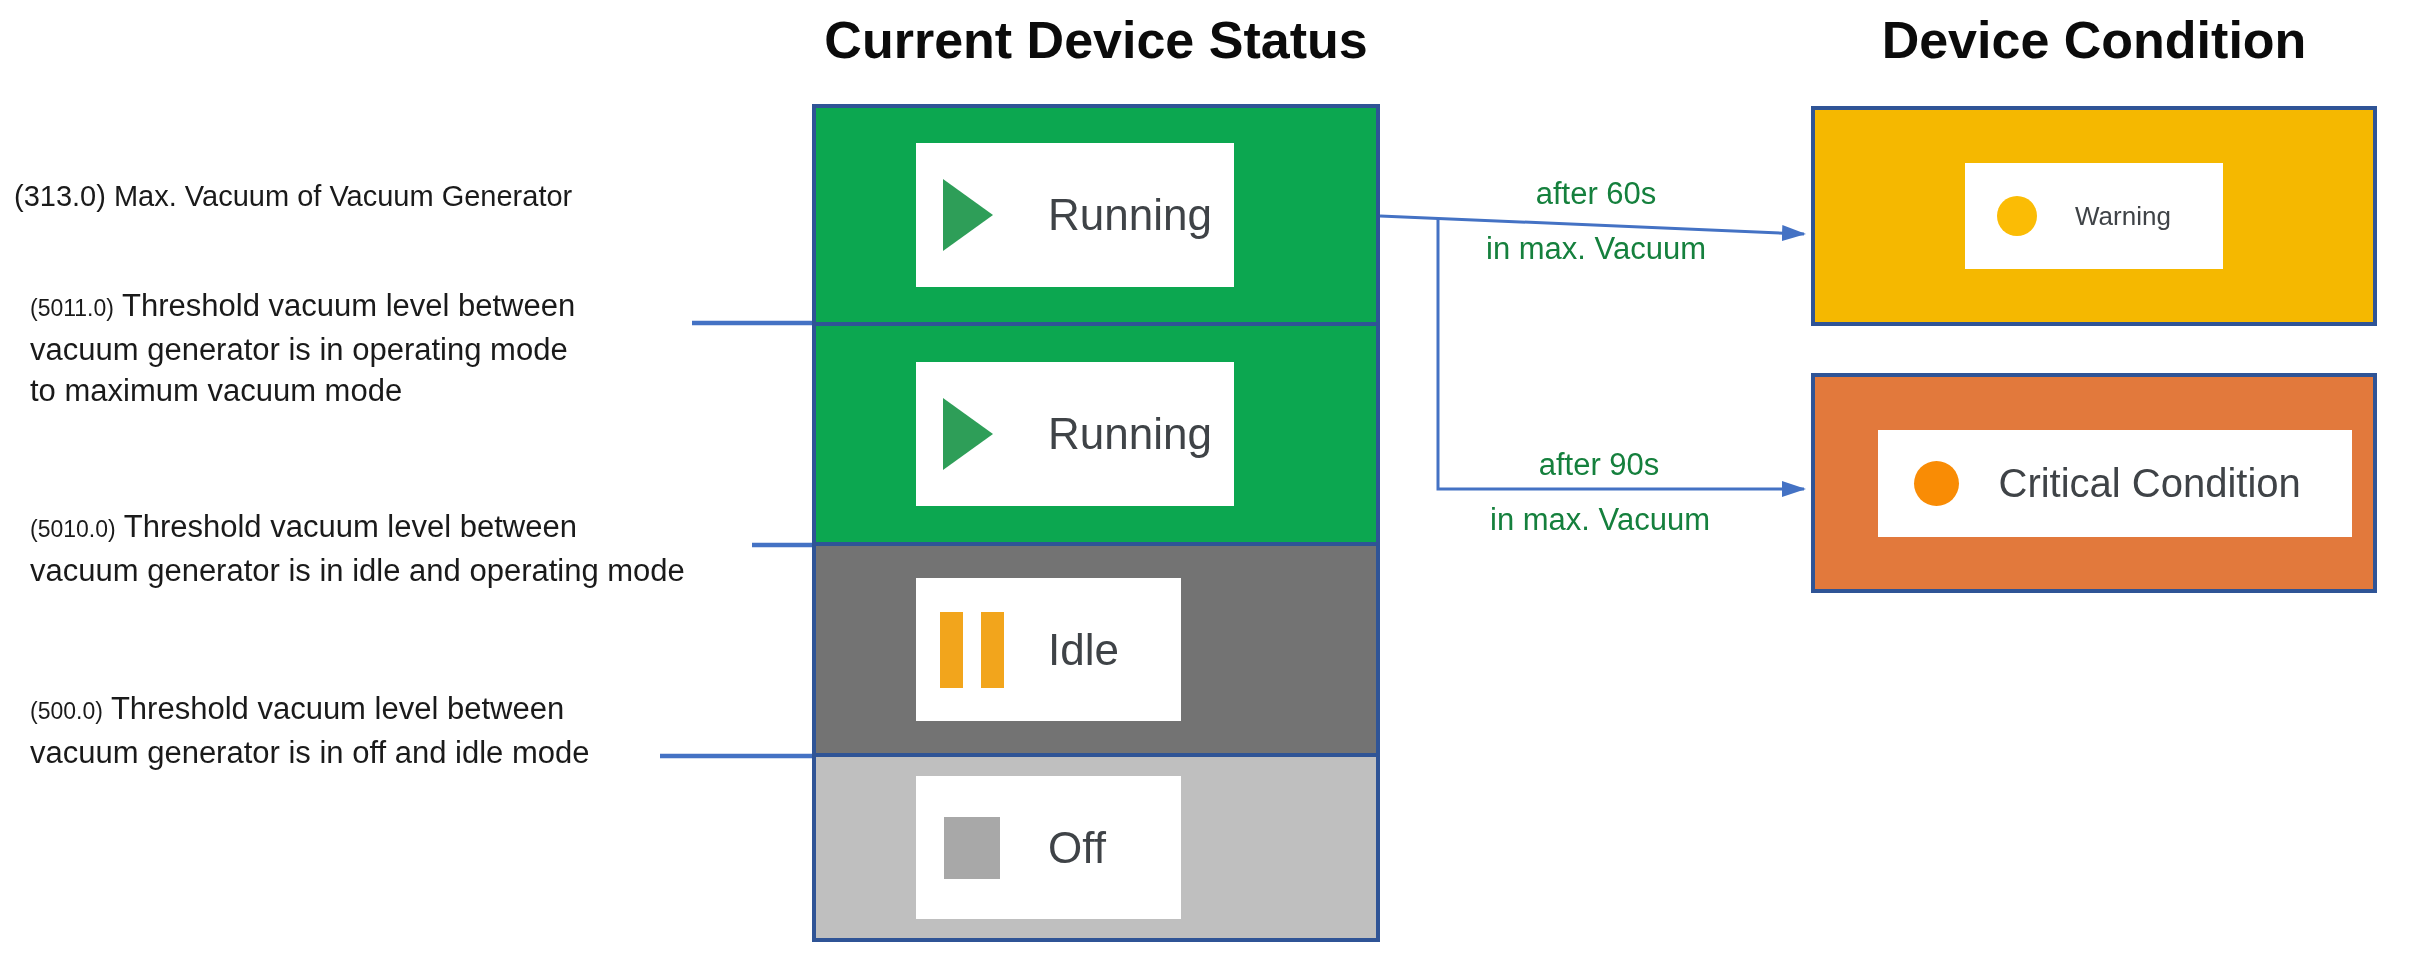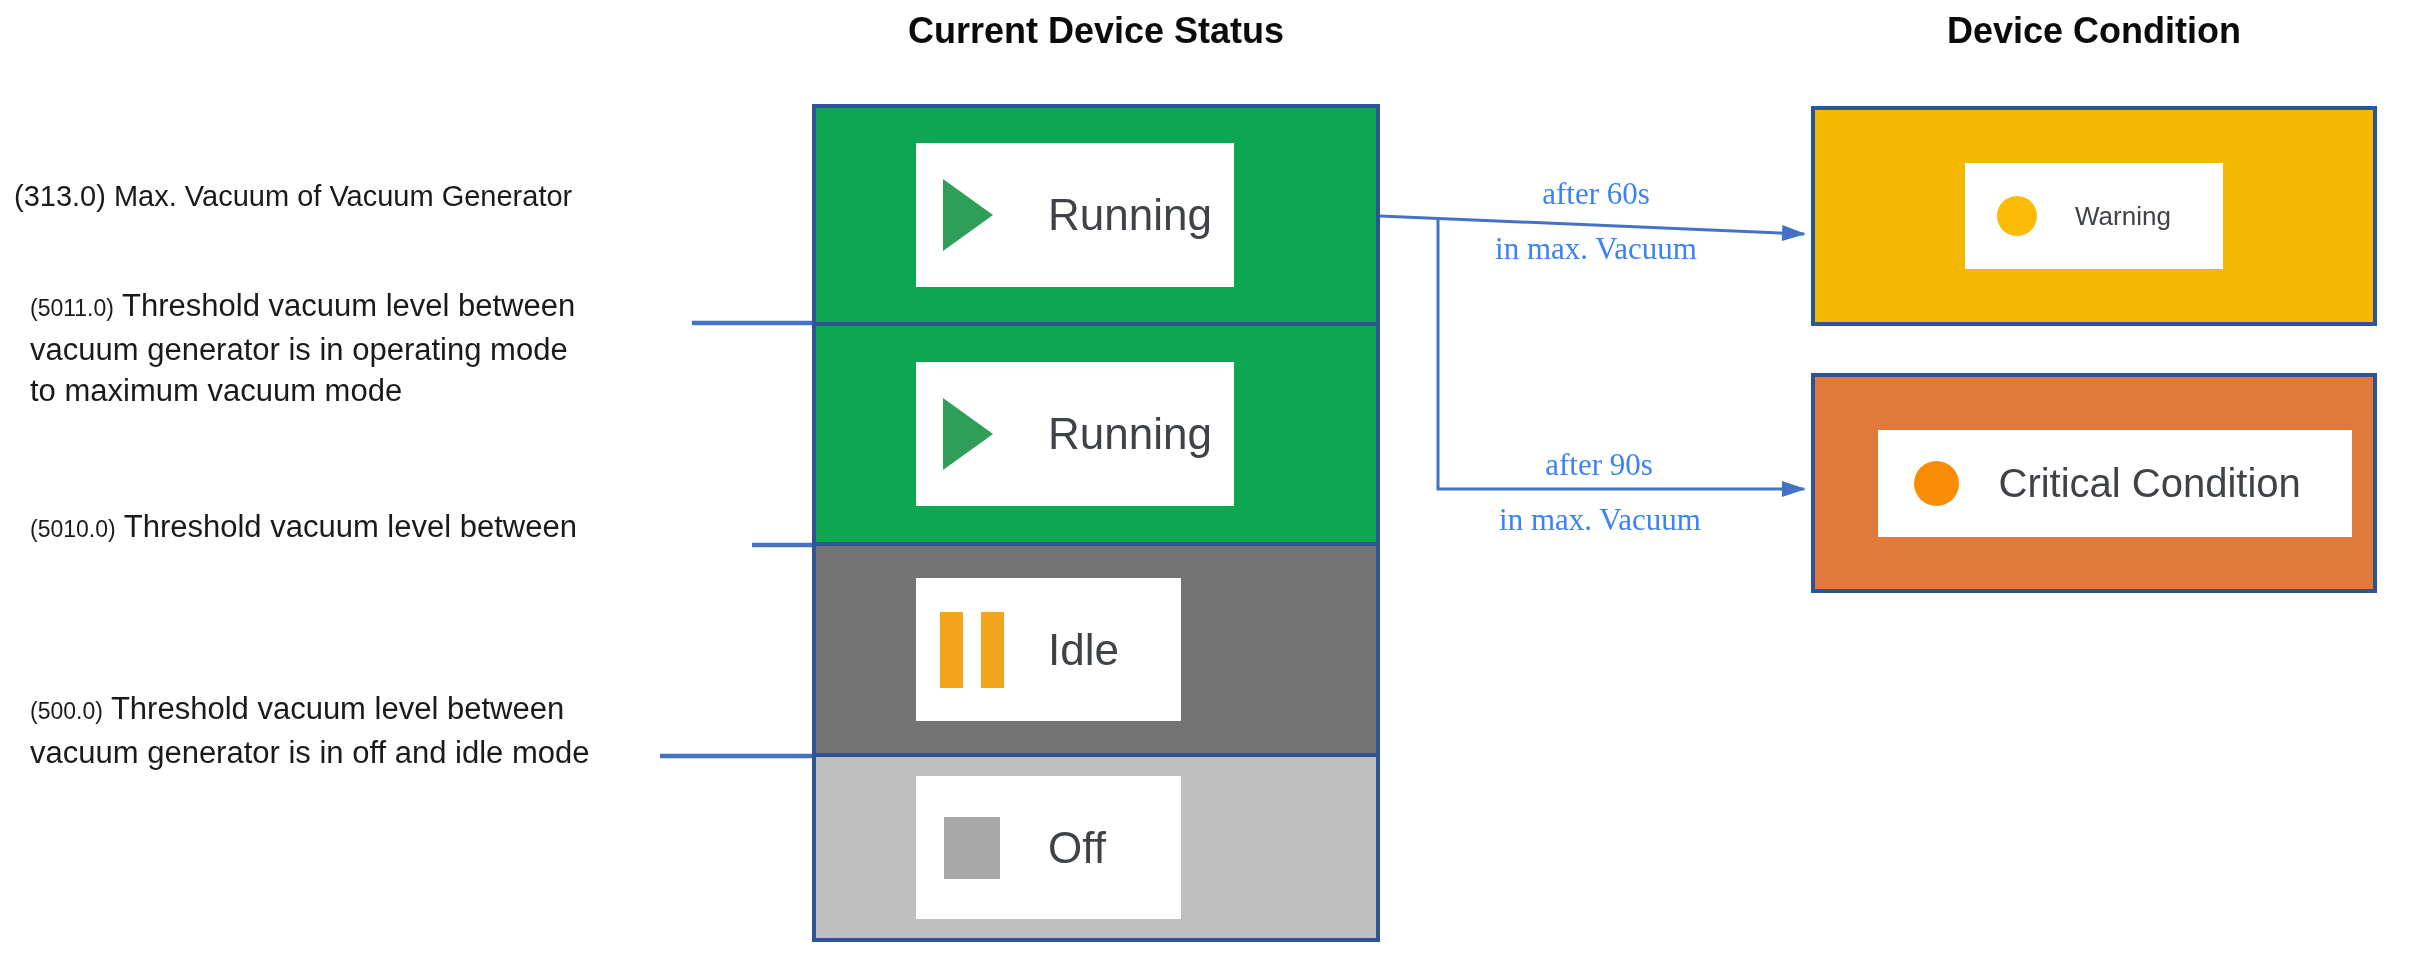--- a/index.html
+++ b/index.html
@@ -1,18 +1,18 @@
 <!DOCTYPE html>
 <html><head>
 <meta charset="utf-8">
 <style>
   html,body{margin:0;padding:0;background:#fff;}
   #canvas{position:relative;width:2431px;height:966px;background:#fff;overflow:hidden;
           font-family:"Liberation Sans",sans-serif;color:#000;}
-  .title{position:absolute;top:10px;font-size:36px;font-weight:bold;text-align:center;
+  .title{position:absolute;top:10px;font-size:52px;font-weight:bold;text-align:center;
          letter-spacing:0px;color:#0b0b0b;}
   #title-status{left:812px;width:568px;}
   #title-condition{left:1811px;width:566px;}
 
   .ann{position:absolute;font-size:31px;line-height:41px;color:#1a1a1a;}
   .ann .num{font-size:23px;}
   #ann-1{left:14px;top:176px;font-size:29px;}
   #ann-1 .num{font-size:29px;}
   #ann-2{left:30px;top:285px;}
   #ann-3{left:30px;top:506px;}
@@ -46,21 +46,21 @@
   #critical-box{top:373px;}
   #warning-badge{width:258px;height:106px;padding-left:32px;}
   #critical-badge{width:474px;height:107px;padding-left:36px;margin-left:41px;}
   .dot{border-radius:50%;flex:0 0 auto;}
   #warning-dot{width:40px;height:40px;margin-right:38px;}
   #critical-dot{width:45px;height:45px;margin-right:40px;}
   #warning-badge .badge-label{font-size:26px;}
   #critical-badge .badge-label{font-size:40px;}
 
   .tr-label{position:absolute;transform:translateX(-50%);font-size:31px;white-space:nowrap;
-            color:#3b82f6;z-index:3;text-align:center;font-family:Liberation Serif, serif;}
+            color:#15803d;z-index:3;text-align:center;}
   #tr1-duration{left:1596px;top:176px;}
   #tr1-condition{left:1596px;top:231px;}
   #tr2-duration{left:1599px;top:447px;}
   #tr2-condition{left:1600px;top:502px;}
 </style>
 </head>
 <body>
 
 <div id="canvas">
 
@@ -75,20 +75,21 @@
   <div class="ann" id="ann-2">
     <span class="num">(5011.0)</span>
     <span>Threshold vacuum level between</span><br>
     <span>vacuum generator is in operating mode</span><br>
     <span>to maximum vacuum mode</span>
   </div>
 
   <div class="ann" id="ann-3">
     <span class="num">(5010.0)</span>
     <span>Threshold vacuum level between</span><br>
+    <span>vacuum generator is in idle and operating mode</span>
   </div>
 
   <div class="ann" id="ann-4">
     <span class="num">(500.0)</span>
     <span>Threshold vacuum level between</span><br>
     <span>vacuum generator is in off and idle mode</span>
   </div>
 
   <svg id="svg-layer" width="2431" height="966" viewBox="0 0 2431 966">
     <defs>

